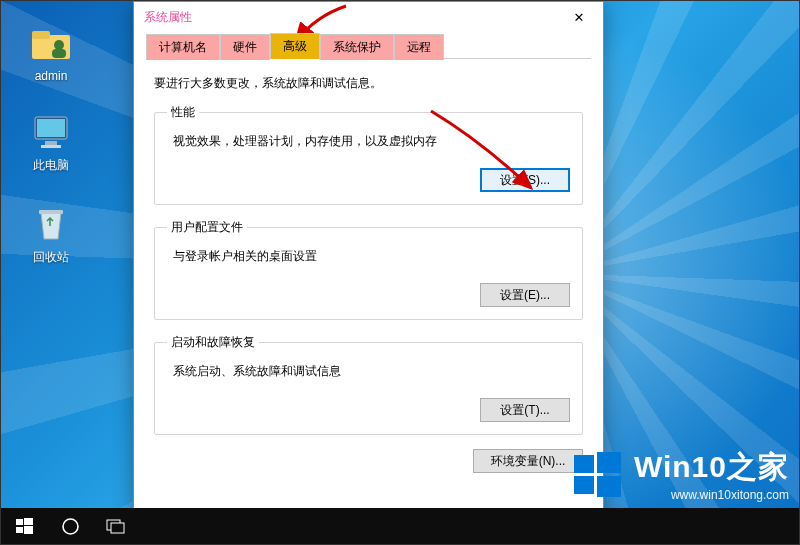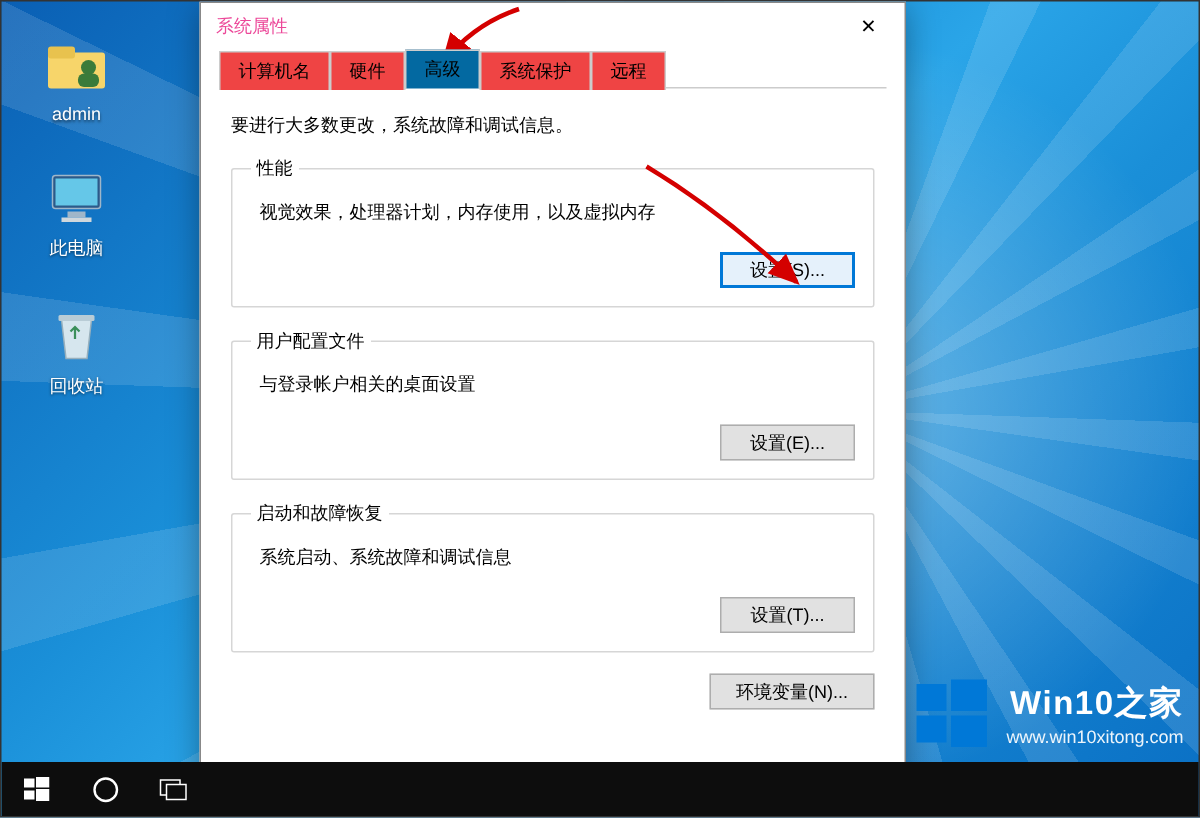--- a/index.html
+++ b/index.html
@@ -50,22 +50,22 @@
   .titlebar-close { width: 40px; height: 26px; display:flex; align-items:center; justify-content:center; }
   .tab-row {
     display:flex; align-items:flex-end; padding: 0 12px; height: 27px;
     position: relative;
   }
   .tab {
     padding: 4px 12px; border: 1px solid #ccc; border-bottom: none;
     background: #fff; font-size: 12px; color: #000; margin-right: 0;
     position: relative; top: 1px;
   }
-  .tab.inactive { background: #ef4444; color:#000; }
-  .tab.active { background: #0369a1; border-bottom: 1px solid #fff; z-index: 3; }
+  .tab.inactive { background: #fca5a5; color:#000; }
+  .tab.active { background: #eab308; border-bottom: 1px solid #fff; z-index: 3; }
   .tab-underline { position:absolute; left:12px; right:12px; bottom:0; height:1px; background:#ccc; }
   .dlg-body { padding: 12px 20px 8px; }
   .dlg-info { font-size: 12px; color:#000; margin: 4px 0 12px; }
   fieldset.group {
     border: 1px solid #d6d6d6; padding: 8px 12px 12px; margin-bottom: 14px;
     border-radius: 2px;
   }
   fieldset.group legend { font-size: 12px; color:#000; padding: 0 4px; }
   .group-desc { font-size: 12px; color:#000; margin: 4px 0 18px 6px; }
   .btn-row { display:flex; justify-content:flex-end; }
@@ -74,21 +74,21 @@
     background: #e1e1e1; border: 1px solid #adadad; color:#000;
     padding: 0 12px;
   }
   button.win-btn.focus { border: 2px solid #0078d7; background:#e5f1fb; }
   
   .watermark {
     position: absolute; right: 10px; bottom: 42px; text-align: right;
     color: #fff; display:flex; align-items:center; gap:10px;
   }
   .watermark .wlogo { width: 52px; height: 52px; }
-  .watermark .wtxt .line1 { font-size: 22px; font-weight: bold; letter-spacing: 1px; }
+  .watermark .wtxt .line1 { font-size: 30px; font-weight: bold; letter-spacing: 1px; }
   .watermark .wtxt .line2 { font-size: 12px; opacity: 0.92; }
   
   .arrow { position: absolute; pointer-events:none; }
 </style>
 </head>
 <body>
 
 <div class="beams"></div>
 
 <div class="desktop-icon di1">

